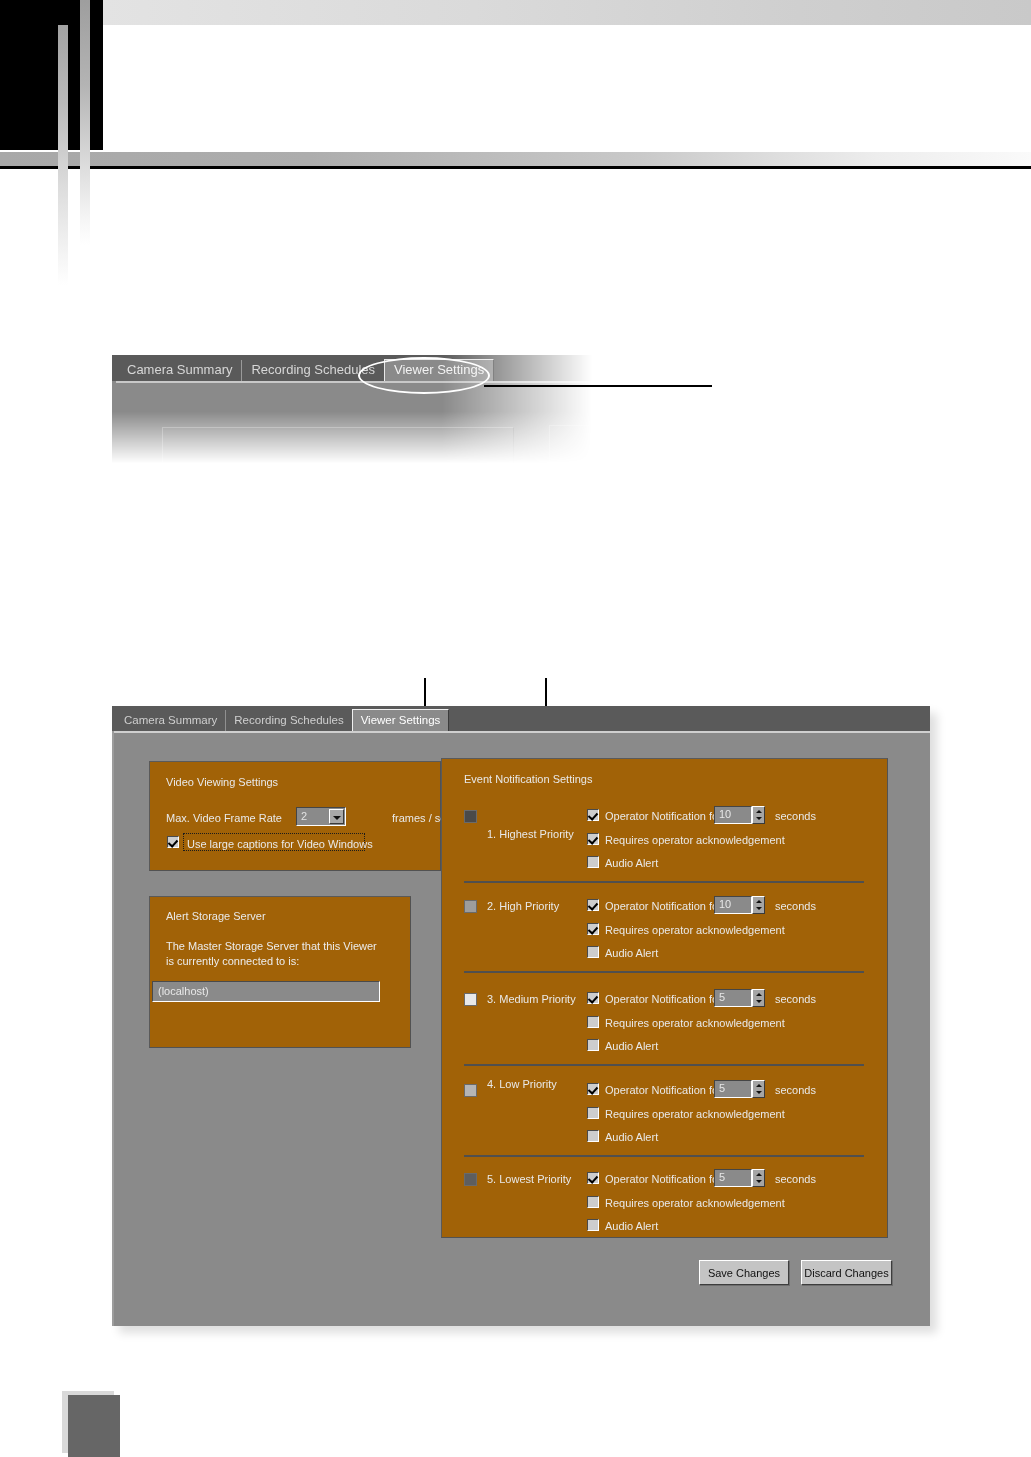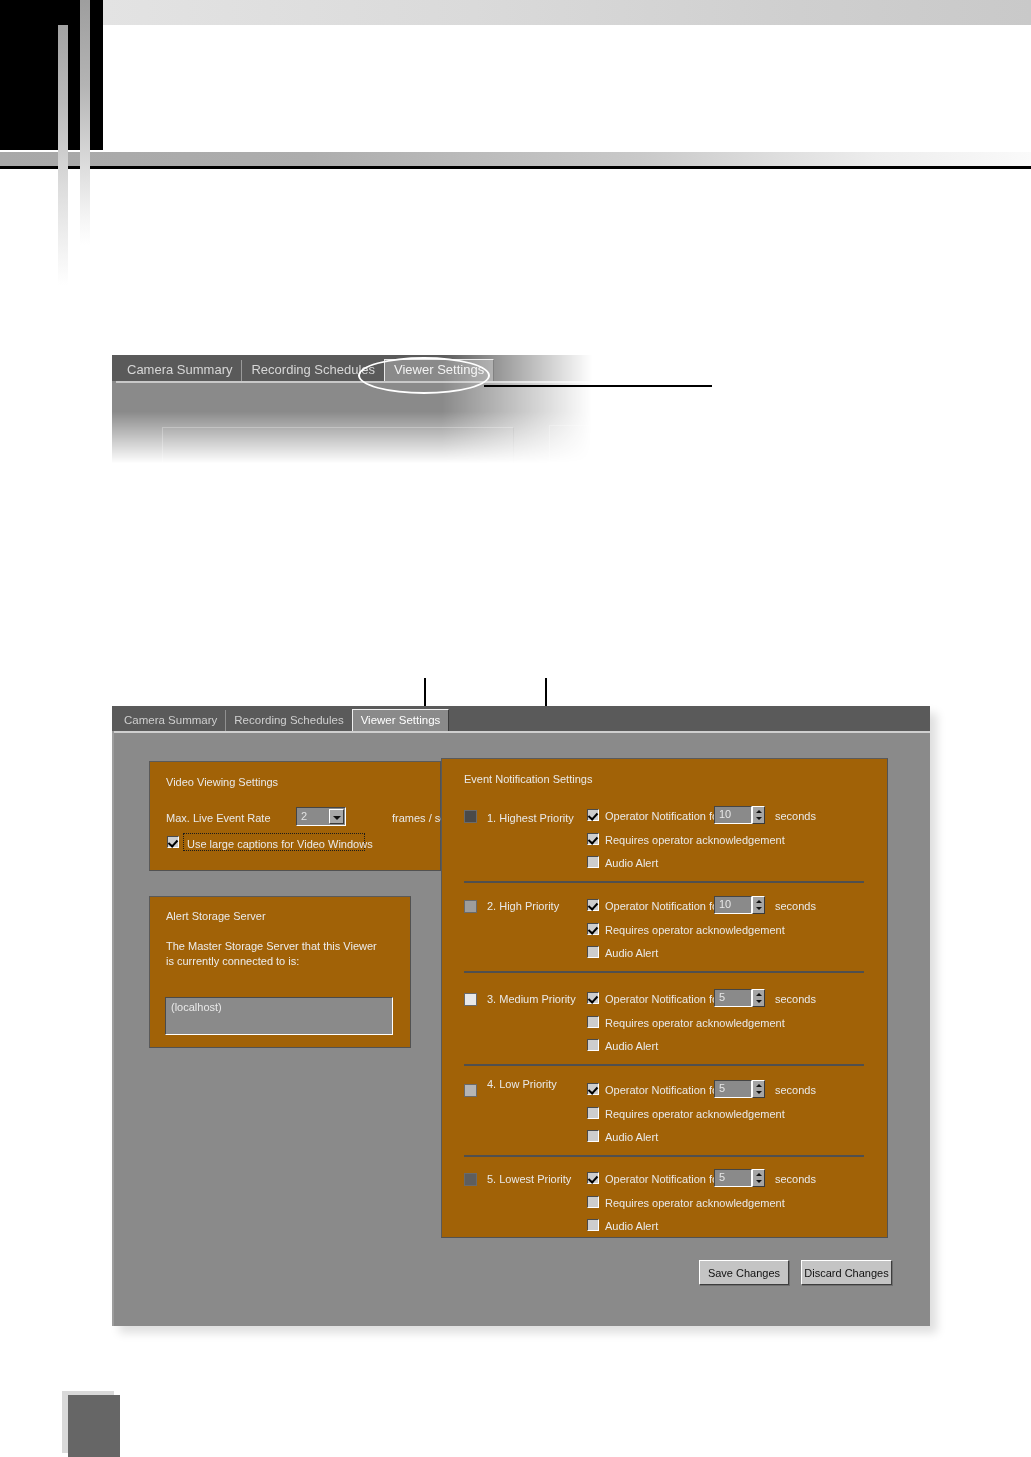--- a/index.html
+++ b/index.html
@@ -160,50 +160,50 @@
     <div class="dlg-tab">Camera Summary</div>
     <div class="dlg-tab sep">Recording Schedules</div>
     <div class="dlg-tab active">Viewer Settings</div>
   </div>
 
   <div class="dlg-body"></div>
   <div class="dlg-body-hl"></div>
 
   <div class="group" style="left:37px;top:55px;width:290px;height:108px;">
     <div class="group-title" style="left:16px;top:14px;">Video Viewing Settings</div>
-    <div class="lbl" style="left:16px;top:49px;">Max. Live Event Rate</div>
+    <div class="lbl" style="left:16px;top:49px;">Max. Video Frame Rate</div>
 
     <div class="combo" style="left:146px;top:45px;">
       <span class="combo-val">2</span>
       <span class="combo-btn"></span>
     </div>
     <div class="lbl" style="left:205px;top:49px;margin-left:37px;">frames / sec.</div>
 
     <div class="cb on" style="left:17px;top:74px;"></div>
     <div class="focusring" style="left:33px;top:71px;width:182px;height:18px;"></div>
     <div class="lbl" style="left:37px;top:75px;">Use large captions for Video Windows</div>
   </div>
 
   <div class="group" style="left:37px;top:190px;width:260px;height:150px;">
     <div class="group-title" style="left:16px;top:13px;">Alert Storage Server</div>
     <div class="lbl-multi" style="left:16px;top:42px;white-space:pre-line;">The Master Storage Server that this Viewer
 is currently connected to is:</div>
 
-    <div class="textfield" style="left:15px;top:84px;width:228px;height:38px;margin-top:16px;">
+    <div class="textfield" style="left:2px;top:84px;width:228px;height:21px;">
       <span>(localhost)</span>
     </div>
 
   </div>
 
   <div class="group" style="left:329px;top:52px;width:445px;height:478px;">
     <div class="group-title" style="left:22px;top:14px;">Event Notification Settings</div>
     <div id="prio-rows">
         <div>
           <span class="swatch" style="left:22px;top:51px;background:#4a4a4a;"></span>
-          <span class="lbl" style="left:45px;top:52px;text-align:right;">1. Highest Priority</span>
+          <span class="lbl" style="left:45px;top:68px;text-align:right;">1. Highest Priority</span>
           <span class="cb on" style="left:145px;top:50px;"></span>
           <span class="lbl" style="left:163px;top:50px;">Operator Notification for</span>
           <span class="spin" style="left:272px;top:47px;">
             <span class="spin-val">10</span>
           </span>
           <span class="spin-btns" style="left:310px;top:47px;">
             <span class="spin-up"></span>
             <span class="spin-dn"></span>
           </span>
           <span class="lbl" style="left:333px;top:50px;">seconds</span>

